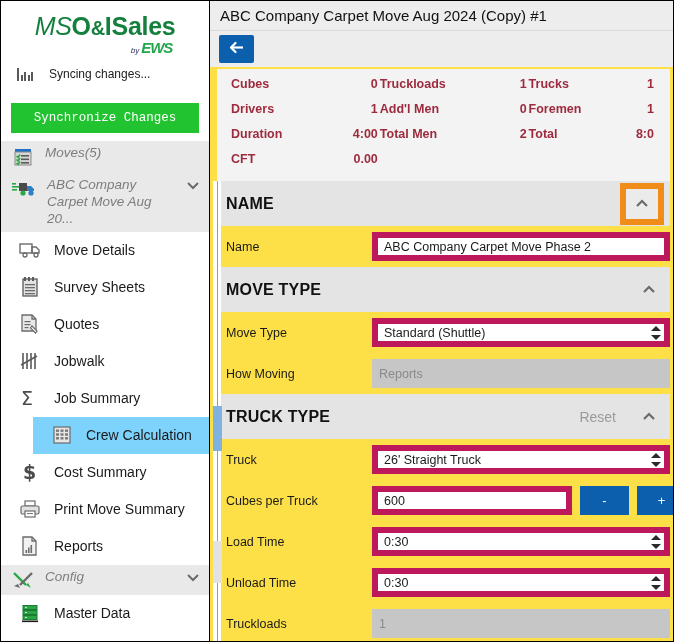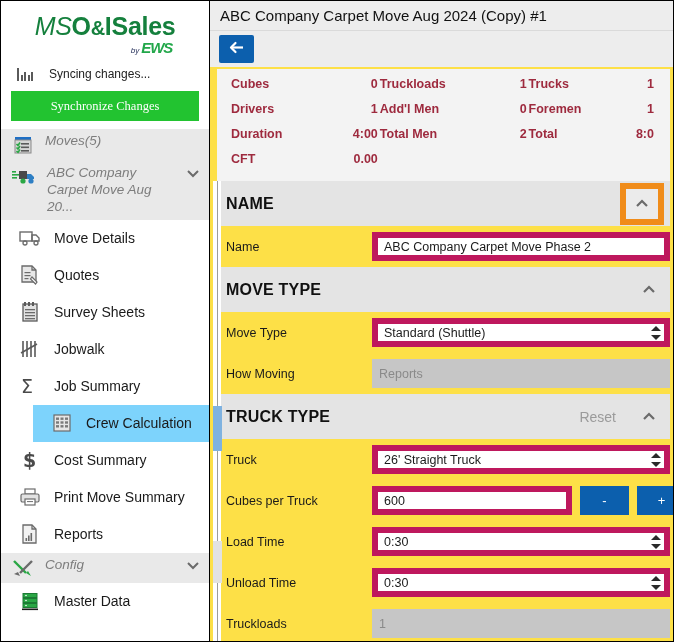--- a/index.html
+++ b/index.html
@@ -61,27 +61,27 @@
   .sync-row {
     display: flex; align-items: flex-end;
     padding: 6px 0 6px 16px;
     gap: 16px;
   }
   .sync-bars { display: flex; align-items: flex-end; gap: 1.5px; height: 13px; }
   .sync-bars i { display:block; width: 2px; background: #5a5a5a; }
   .sync-text { font-size: 12px; color: #222; }
 
   .sync-btn {
-    margin: 4px 10px 8px 10px;
+    margin: 16px 10px 8px 10px;
     height: 30px;
     background: #22c330;
     border: none;
     color: #ffffff;
     font-size: 12.5px;
-    font-family: Liberation Serif, serif;
+    font-family: Liberation Mono, monospace;
     width: calc(100% - 20px);
     cursor: pointer;
     display: flex; align-items: center; justify-content: center;
   }
 
   .nav-group-head {
     display: flex; 
     background: #e9e9e9;
     padding: 4px 8px 4px 10px;
     min-height: 30px;
@@ -346,46 +346,46 @@
             <path d="M13 6 h4 l3 3 v3 h-7 z" fill="none" stroke="#6b6b6b" stroke-width="1.4"></path>
             <circle cx="6" cy="14" r="2" fill="none" stroke="#6b6b6b" stroke-width="1.3"></circle>
             <circle cx="17" cy="14" r="2" fill="none" stroke="#6b6b6b" stroke-width="1.3"></circle>
           </svg>
       </span>
       <span class="lbl">Move Details</span>
     </div>
 
     <div class="nav-item">
       <span class="ico">
-        <svg width="22" height="22" viewBox="0 0 22 22">
-            <path d="M3 2 h10 l4 4 v12 H3 z" fill="#e8e8e8" stroke="#6b6b6b" stroke-width="1.3"></path>
-            <path d="M13 2 v4 h4" fill="none" stroke="#6b6b6b" stroke-width="1.3"></path>
-            <rect x="5.5" y="8" width="6" height="1.2" fill="#6b6b6b"></rect>
-            <rect x="5.5" y="11" width="6" height="1.2" fill="#6b6b6b"></rect>
-            <rect x="5.5" y="14" width="4" height="1.2" fill="#6b6b6b"></rect>
-            <path d="M13 13 l5 5 -1.5 2 -5-5z" fill="#fff" stroke="#6b6b6b" stroke-width="1.2"></path>
-          </svg>
-      </span>
-      <span class="lbl">Quotes</span>
-    </div>
-
-    <div class="nav-item">
-      <span class="ico">
         <svg width="20" height="22" viewBox="0 0 20 22">
             <rect x="3" y="3" width="14" height="17" fill="#e2e2e2" stroke="#5a5a5a" stroke-width="1.3"></rect>
             <rect x="4" y="1" width="2" height="4" fill="#5a5a5a"></rect>
             <rect x="8" y="1" width="2" height="4" fill="#5a5a5a"></rect>
             <rect x="12" y="1" width="2" height="4" fill="#5a5a5a"></rect>
             <rect x="5" y="8" width="10" height="1.3" fill="#6b6b6b"></rect>
             <rect x="5" y="11" width="10" height="1.3" fill="#6b6b6b"></rect>
             <rect x="5" y="14" width="10" height="1.3" fill="#6b6b6b"></rect>
             <rect x="5" y="17" width="10" height="1.3" fill="#6b6b6b"></rect>
           </svg>
       </span>
       <span class="lbl">Survey Sheets</span>
+    </div>
+
+    <div class="nav-item">
+      <span class="ico">
+        <svg width="22" height="22" viewBox="0 0 22 22">
+            <path d="M3 2 h10 l4 4 v12 H3 z" fill="#e8e8e8" stroke="#6b6b6b" stroke-width="1.3"></path>
+            <path d="M13 2 v4 h4" fill="none" stroke="#6b6b6b" stroke-width="1.3"></path>
+            <rect x="5.5" y="8" width="6" height="1.2" fill="#6b6b6b"></rect>
+            <rect x="5.5" y="11" width="6" height="1.2" fill="#6b6b6b"></rect>
+            <rect x="5.5" y="14" width="4" height="1.2" fill="#6b6b6b"></rect>
+            <path d="M13 13 l5 5 -1.5 2 -5-5z" fill="#fff" stroke="#6b6b6b" stroke-width="1.2"></path>
+          </svg>
+      </span>
+      <span class="lbl">Quotes</span>
     </div>
 
     <div class="nav-item">
       <span class="ico">
         <svg width="22" height="20" viewBox="0 0 22 20">
             <path d="M4 2 V18 M8 2 V18 M12 2 V18 M16 2 V18" stroke="#5a5a5a" stroke-width="1.6"></path>
             <path d="M2 14 L18 5" stroke="#5a5a5a" stroke-width="1.6"></path>
           </svg>
       </span>
       <span class="lbl">Jobwalk</span>

